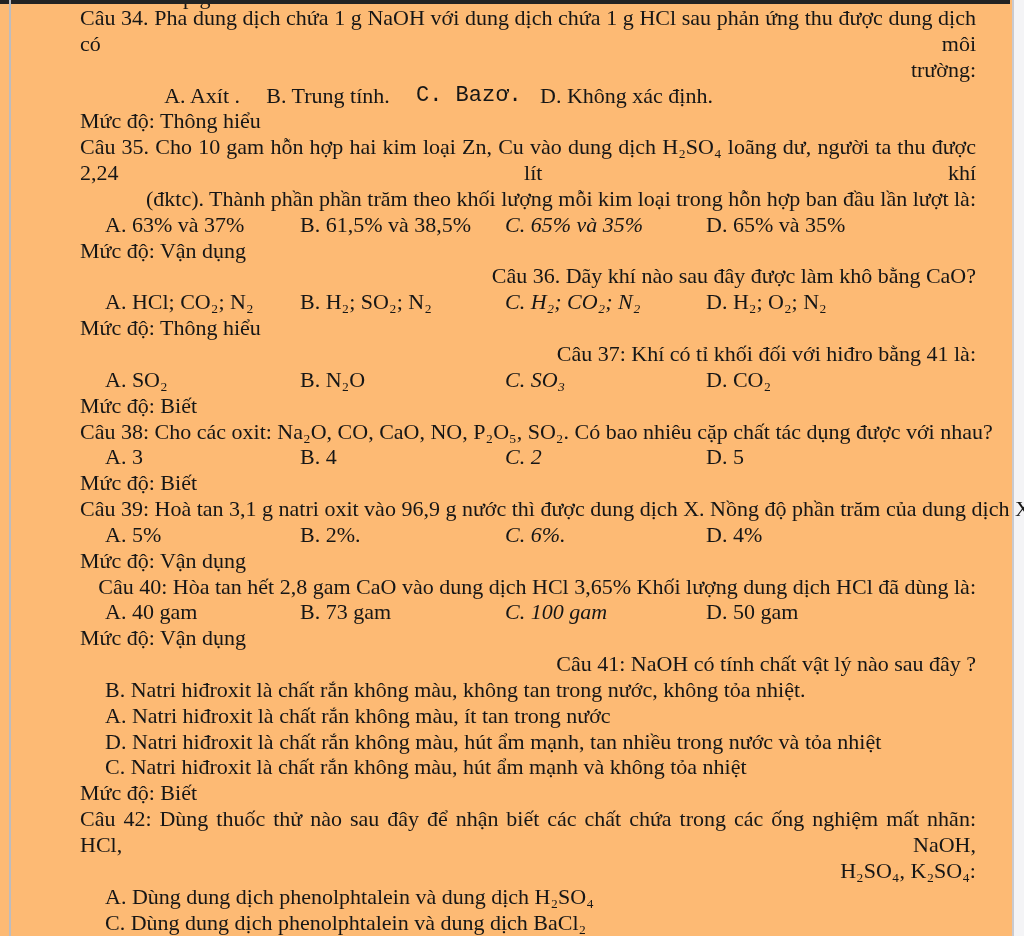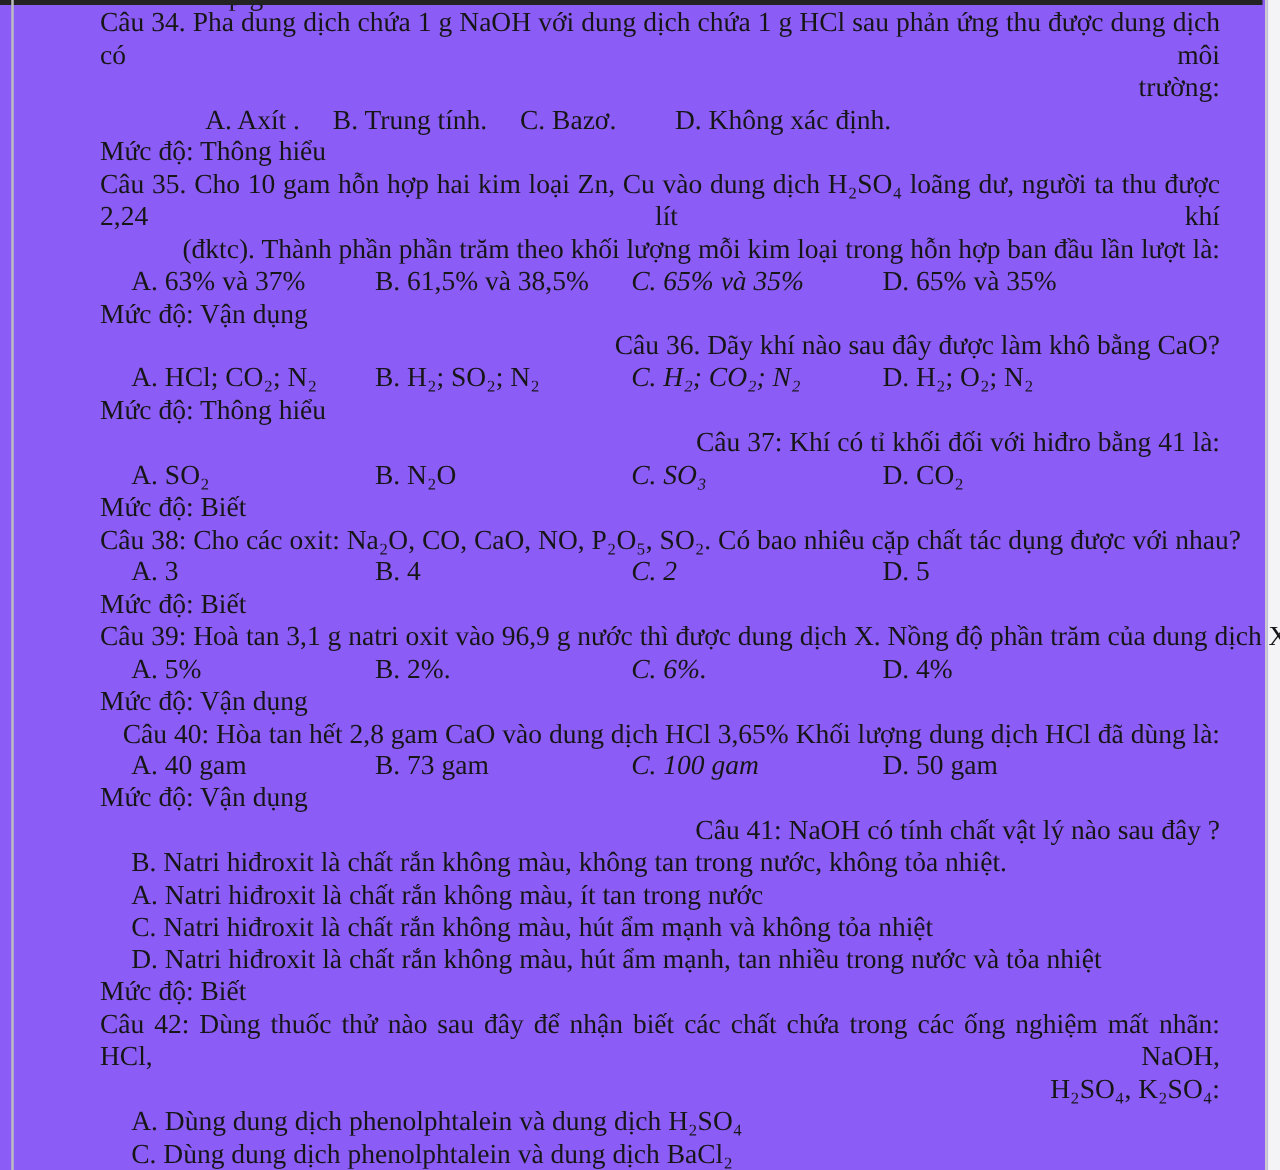--- a/index.html
+++ b/index.html
@@ -1,20 +1,20 @@
 <!DOCTYPE html>
 <html><head>
 <meta charset="utf-8">
 <style>
   html, body { margin: 0; padding: 0; background: #ffffff; }
   .page {
     position: relative;
     width: 1024px;
     height: 936px;
-    background: #8b5cf6;
+    background: #fdba74;
     overflow: hidden;
     font-family: "Liberation Serif", "DejaVu Serif", serif;
     font-size: 22px;
     line-height: 25.85px;
     color: #161616;
   }
   .top-bar {
     position: absolute; top: 0; left: 0;
     width: 1010px; height: 4px;
     background: #232323;
@@ -57,21 +57,21 @@
   .level { white-space: nowrap; }
   .opt-row { display: flex; }
   .opt-row .opt { flex: 0 0 auto; white-space: nowrap; }
   .opt-row.wide { padding-left: 25px; }
   .opt-row.wide .opt:nth-child(1) { width: 195px; }
   .opt-row.wide .opt:nth-child(2) { width: 205px; }
   .opt-row.wide .opt:nth-child(3) { width: 201px; font-style: italic; }
   .opt-row.tight { padding-left: 33px; }
   .opt-row.tight .opt:nth-child(1) { width: 127px; text-align: right; }
   .opt-row.tight .opt:nth-child(2) { width: 176px; text-align: center; }
-  .opt-row.tight .opt:nth-child(3) { width: 124px; }
+  .opt-row.tight .opt:nth-child(3) { width: 124px; font-family: Liberation Mono, monospace; }
   .opt-stack .opt {
     display: block;
     padding-left: 25px;
     white-space: nowrap;
   }
 </style>
 </head>
 <body>
 
 <div class="page">
@@ -162,22 +162,22 @@
         <span class="opt">D. 50 gam</span>
       </div>
       <div class="level">Mức độ: Vận dụng</div>
     </section>
 
     <section>
       <div class="qline">Câu 41: NaOH có tính chất vật lý nào sau đây ?</div>
       <div class="opt-stack">
         <span class="opt">B. Natri hiđroxit là chất rắn không màu, không tan trong nước, không tỏa nhiệt.</span>
         <span class="opt">A. Natri hiđroxit là chất rắn không màu, ít tan trong nước</span>
+        <span class="opt">D. Natri hiđroxit là chất rắn không màu, hút ẩm mạnh, tan nhiều trong nước và tỏa nhiệt</span>
         <span class="opt">C. Natri hiđroxit là chất rắn không màu, hút ẩm mạnh và không tỏa nhiệt</span>
-        <span class="opt">D. Natri hiđroxit là chất rắn không màu, hút ẩm mạnh, tan nhiều trong nước và tỏa nhiệt</span>
       </div>
       <div class="level">Mức độ: Biết</div>
     </section>
 
     <section>
       <div class="qline fill">Câu 42: Dùng thuốc thử nào sau đây để nhận biết các chất chứa trong các ống nghiệm mất nhãn:  HCl, NaOH,</div>
       <div class="qline">H₂SO₄, K₂SO₄:</div>
       <div class="opt-stack">
         <span class="opt">A. Dùng dung dịch phenolphtalein và dung dịch H₂SO₄</span>
         <span class="opt">C. Dùng dung dịch phenolphtalein và dung dịch BaCl₂</span>

